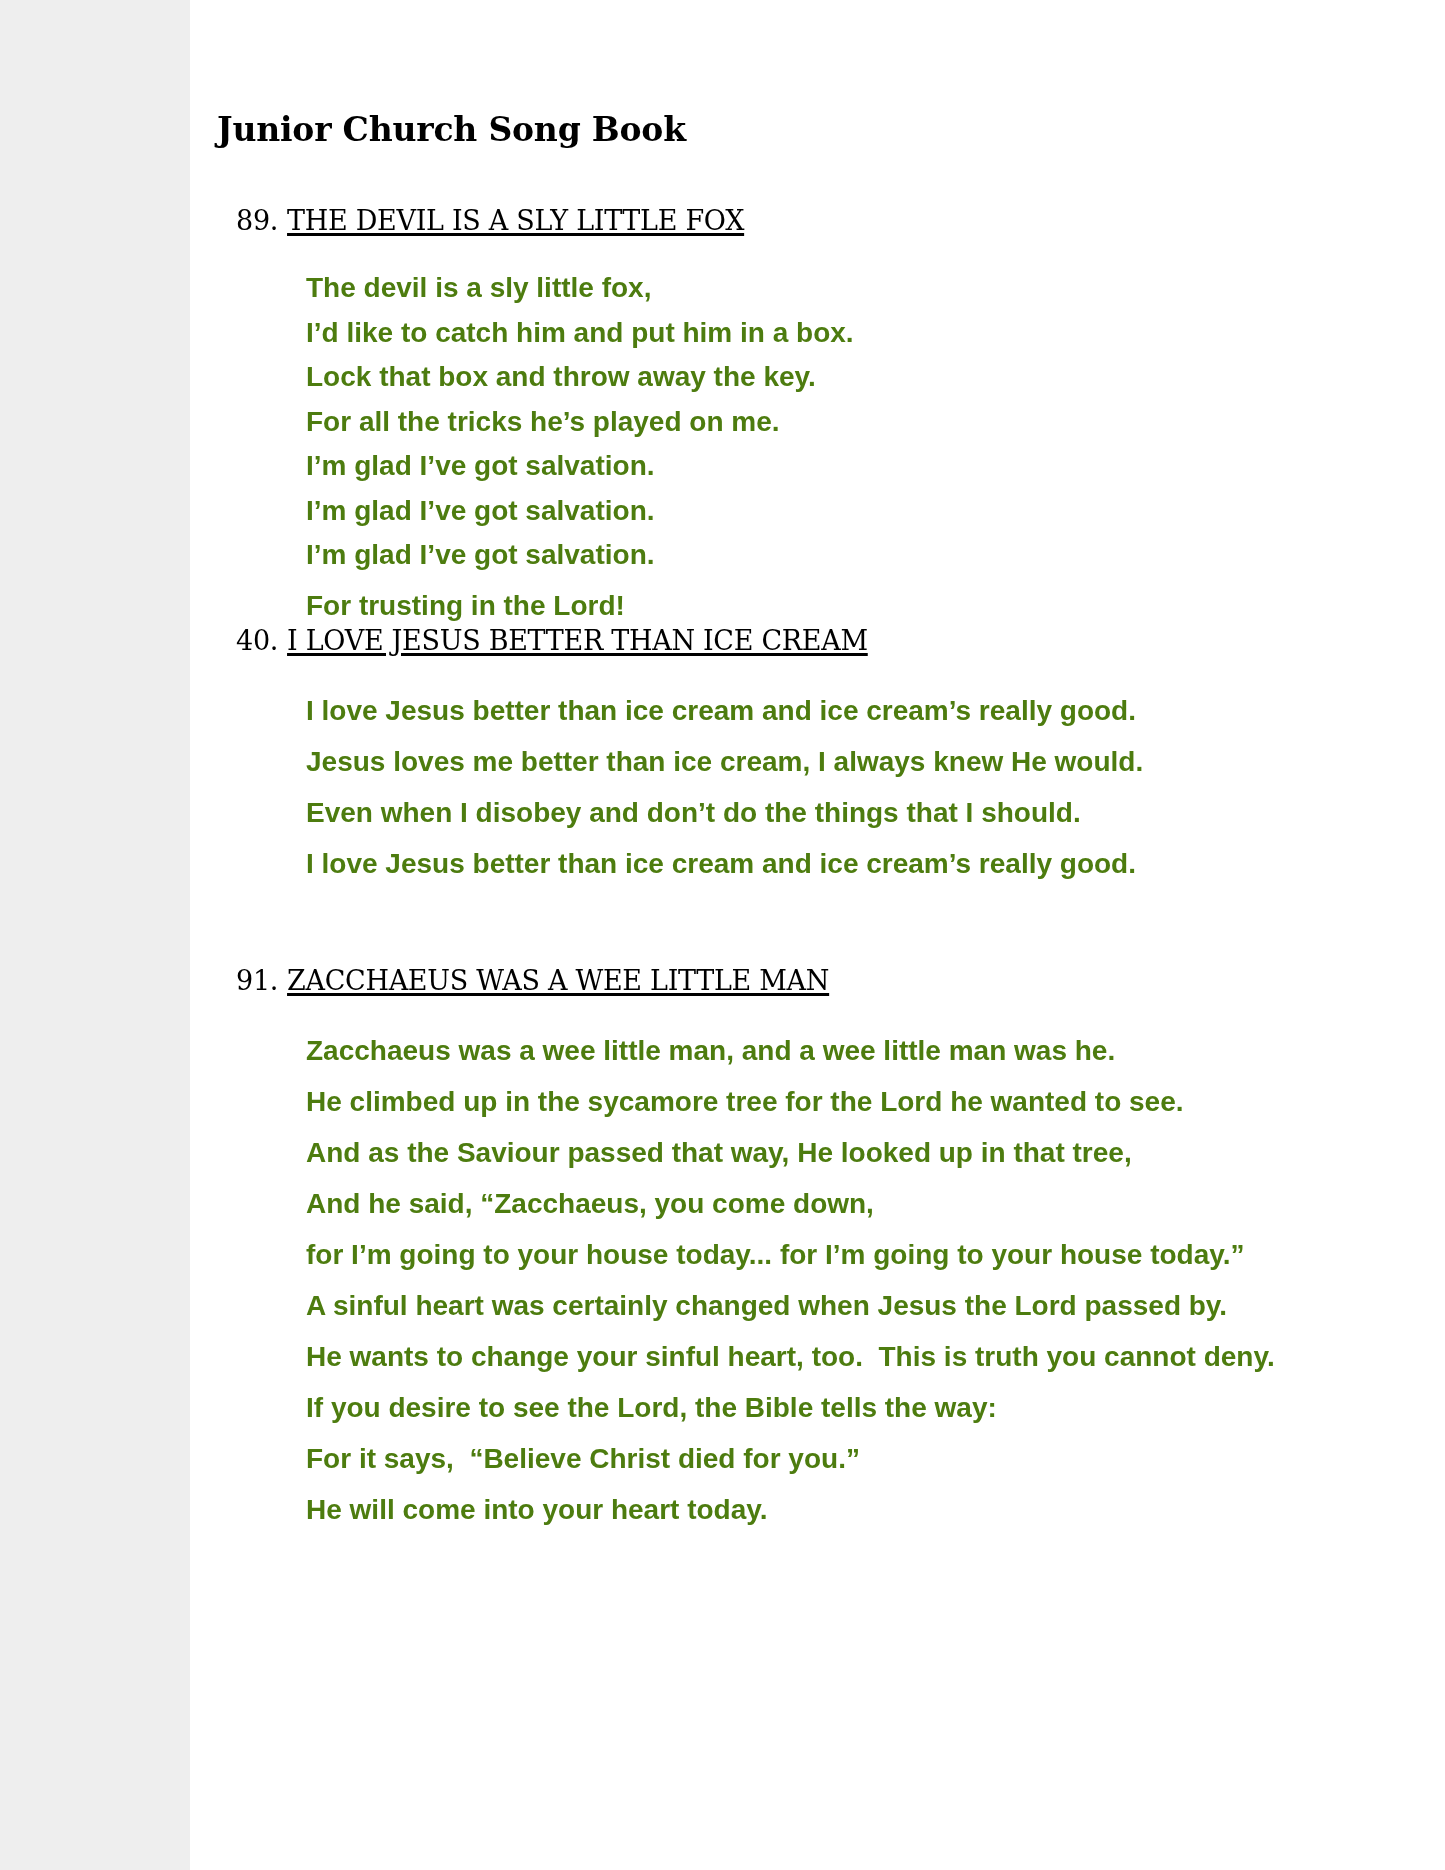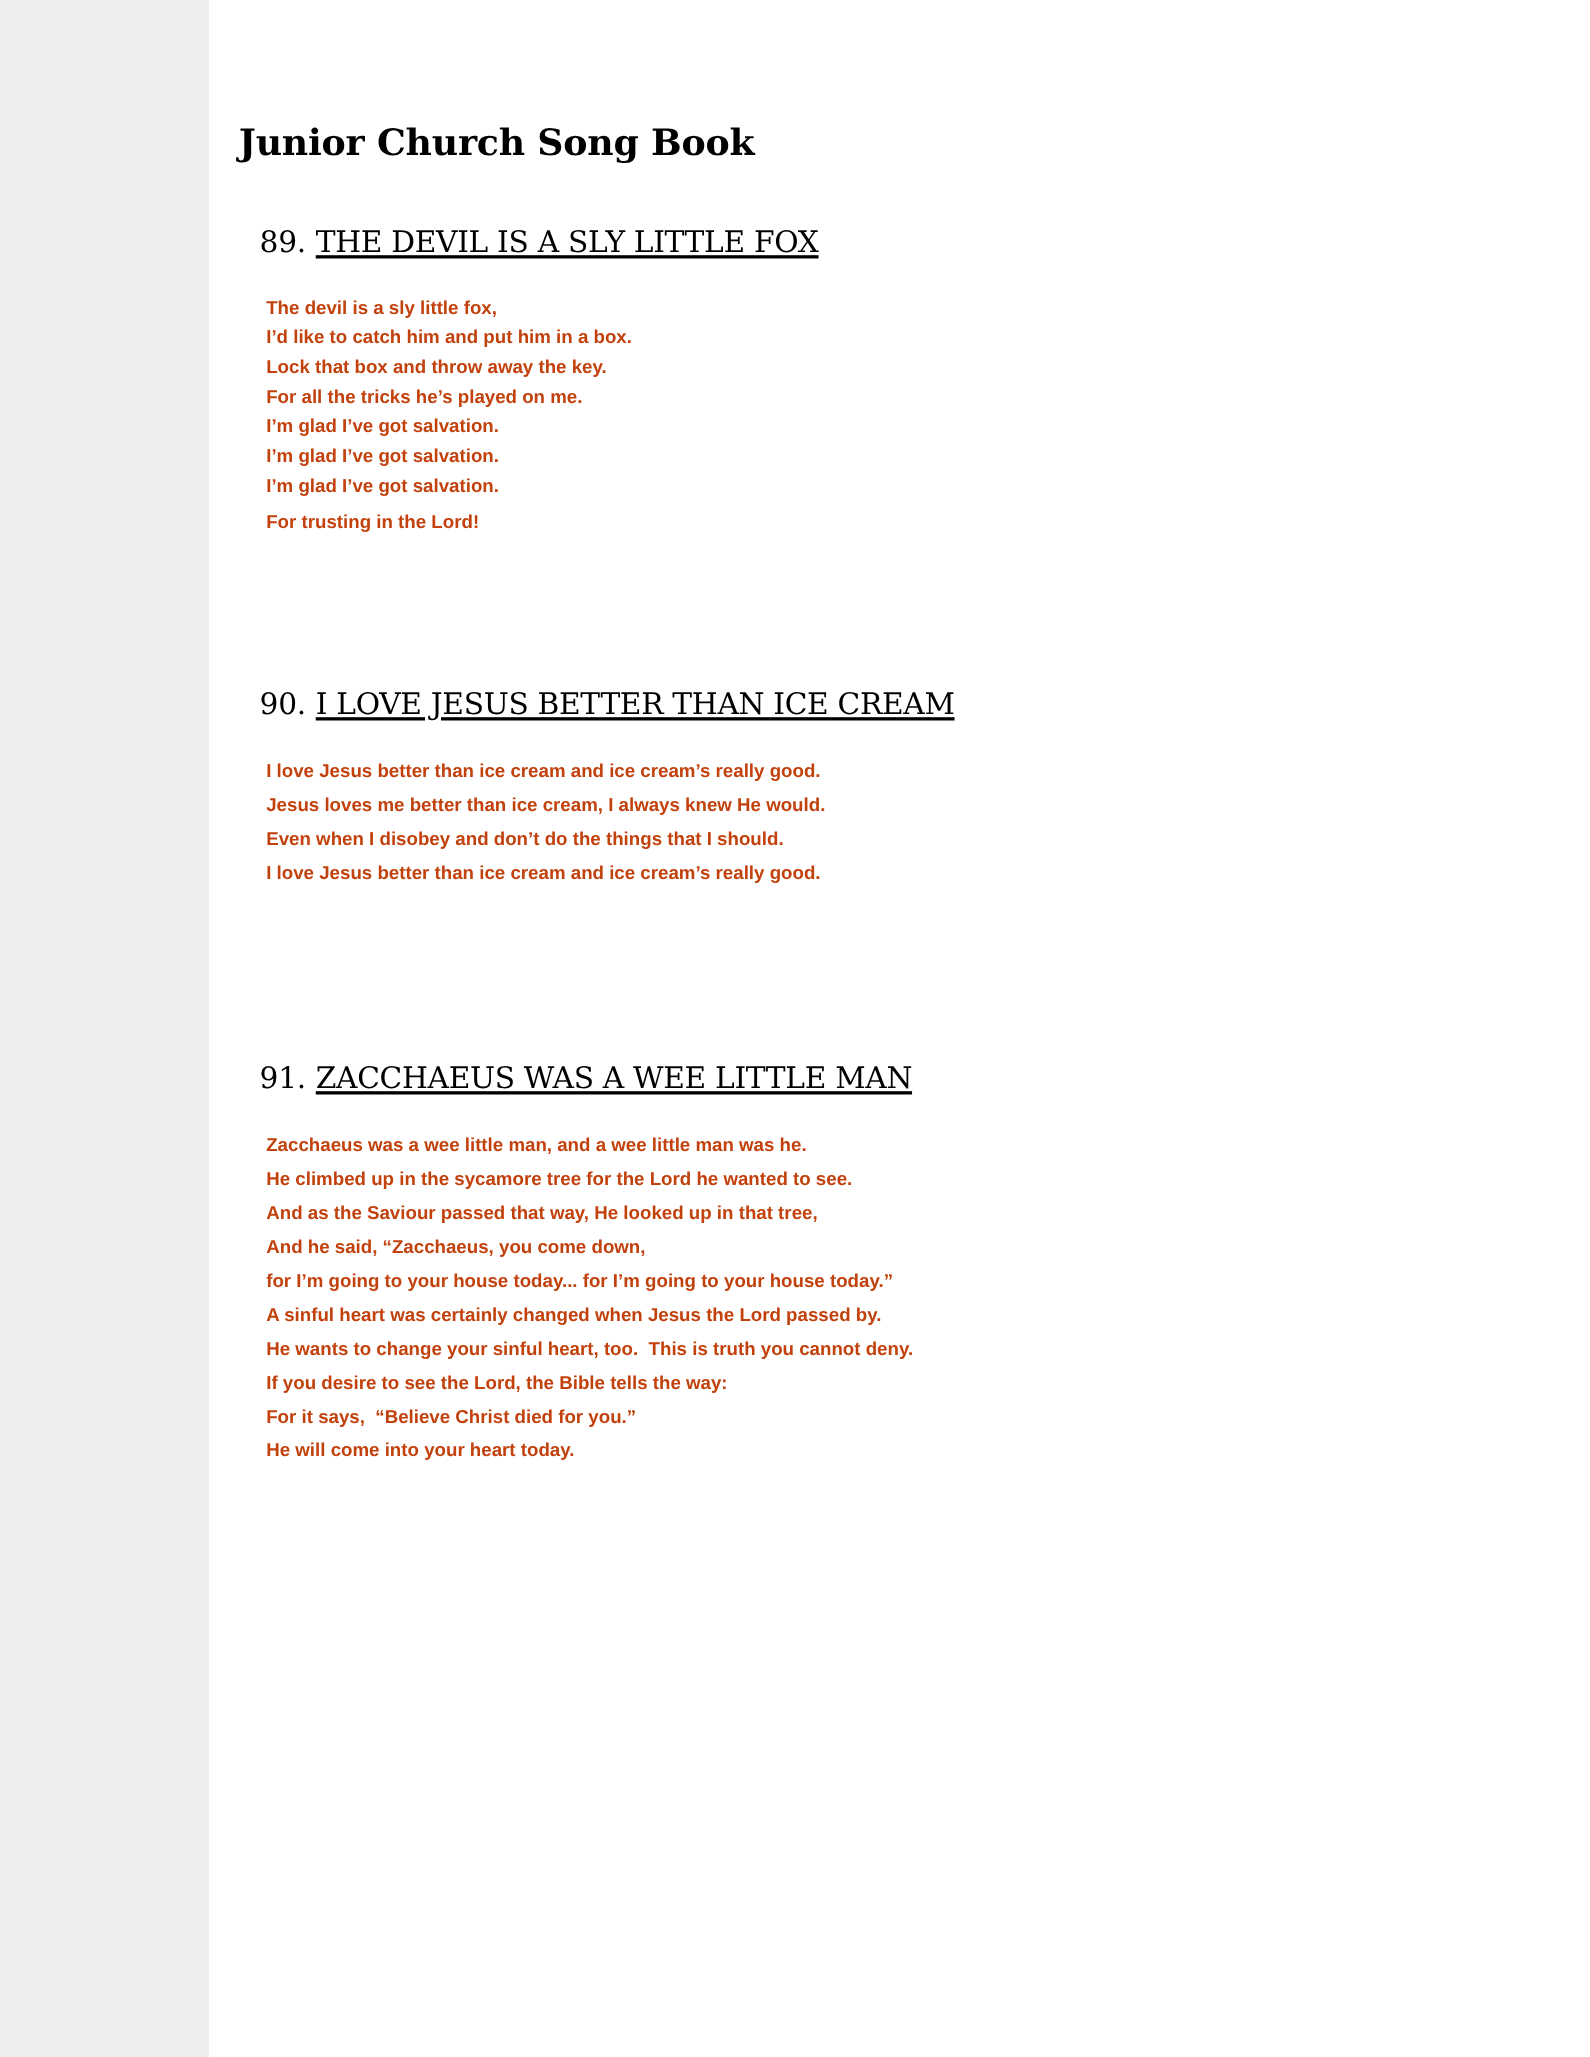--- a/index.html
+++ b/index.html
@@ -63,25 +63,25 @@
     margin-right: 9px;
   }
   .song-title {
     display: inline-block;
     text-decoration: underline;
     text-underline-offset: 3px;
     text-decoration-thickness: 2.5px;
   }
   .lyrics {
     margin-top: 30px;
-    margin-left: 52px;
+    margin-left: 116px;
     font-family: "Liberation Sans", sans-serif;
     font-weight: bold;
-    font-size: 17px;
-    color: #c2410c;
+    font-size: 28px;
+    color: #4d7c0f;
   }
   .lyric-line {
     line-height: 1.59;
     white-space: pre;
   }
   .lyrics.spaced .lyric-line {
     line-height: 1.82;
   }
 </style>
 </head>
@@ -104,21 +104,21 @@
       <div class="lyric-line">For all the tricks he’s played on me.</div>
       <div class="lyric-line">I’m glad I’ve got salvation.</div>
       <div class="lyric-line">I’m glad I’ve got salvation.</div>
       <div class="lyric-line">I’m glad I’ve got salvation.</div>
       <div class="lyric-line" style="margin-top: 6px;">For trusting in the Lord!</div>
     </div>
   </div>
 
   <div class="song" style="top: 625px;">
     <div class="song-heading">
-      <span class="song-num">90.</span><span class="song-title">I LOVE JESUS BETTER THAN ICE CREAM</span>
+      <span class="song-num">40.</span><span class="song-title">I LOVE JESUS BETTER THAN ICE CREAM</span>
     </div>
     <div class="lyrics spaced">
       <div class="lyric-line">I love Jesus better than ice cream and ice cream’s really good.</div>
       <div class="lyric-line">Jesus loves me better than ice cream, I always knew He would.</div>
       <div class="lyric-line">Even when I disobey and don’t do the things that I should.</div>
       <div class="lyric-line">I love Jesus better than ice cream and ice cream’s really good.</div>
     </div>
   </div>
 
   <div class="song" style="top: 965px;">

